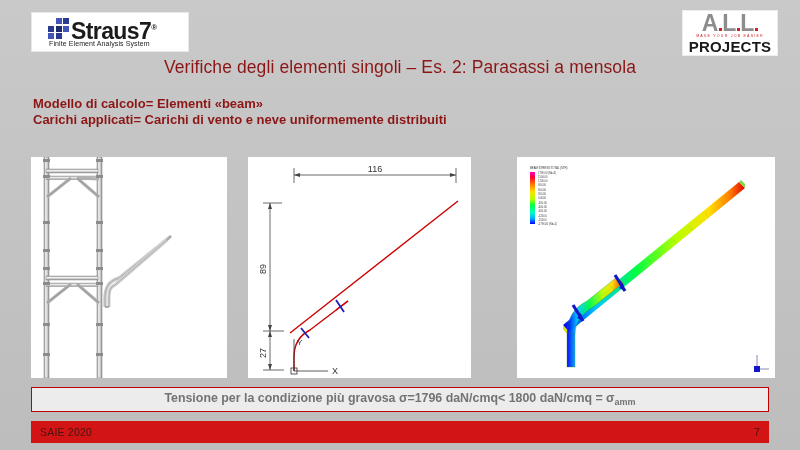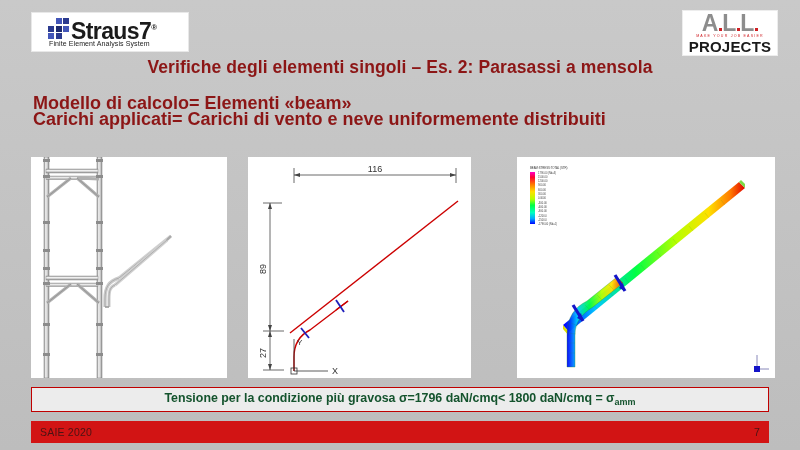--- a/index.html
+++ b/index.html
@@ -39,42 +39,42 @@
     font-size:23px;font-weight:bold;color:#8d8d8d;letter-spacing:1px;
     line-height:22px;font-family:"Liberation Sans",sans-serif;
   }
   .all-dot{display:inline-block;width:3px;height:3px;background:#cf1f24;vertical-align:baseline;}
   .all-tag{font-size:3.6px;color:#cf1f24;letter-spacing:1.2px;line-height:5px;margin-top:0px;}
   .all-word{font-size:15px;font-weight:bold;color:#1a1a1a;letter-spacing:0.2px;line-height:16px;}
 
   
   .title{
     position:absolute;left:0;right:0;top:57px;text-align:center;
-    font-size:17.5px;font-weight:bold;color:#8c1616;letter-spacing:0.1px;
+    font-size:17.5px;font-weight:normal;color:#8c1616;letter-spacing:0.1px;
   }
   .bullets{
     position:absolute;left:33px;top:96px;
-    font-size:18px;font-weight:bold;color:#8c1616;line-height:15.5px;
+    font-size:13px;font-weight:bold;color:#8c1616;line-height:15.5px;
   }
   .bullets div{white-space:nowrap;}
 
   
   .panel{position:absolute;background:#fff;overflow:hidden;}
   #panel-frame{left:31px;top:157px;width:196px;height:221px;}
   #panel-geom{left:248px;top:157px;width:223px;height:221px;}
   #panel-fe  {left:517px;top:157px;width:258px;height:221px;}
   .panel svg{display:block;width:100%;height:100%;}
 
   
   .banner{
     position:absolute;left:31px;top:387px;width:738px;height:25px;
     border:1.5px solid #c00000;background:#ececec;
     display:flex;align-items:center;justify-content:center;box-sizing:border-box;
   }
-  .banner-text{font-size:12.4px;font-weight:bold;color:#14532d;}
+  .banner-text{font-size:12.4px;font-weight:bold;color:#737373;}
   .sub{font-size:9px;vertical-align:sub;}
 
   
   .footer{
     position:absolute;left:31px;top:421px;width:738px;height:22px;
     background:#d21414;display:flex;align-items:center;
     justify-content:space-between;box-sizing:border-box;padding:0 9px;
   }
   .footer span{font-size:10.5px;color:#4a1414;font-weight:normal;letter-spacing:0.2px;}
 </style>

